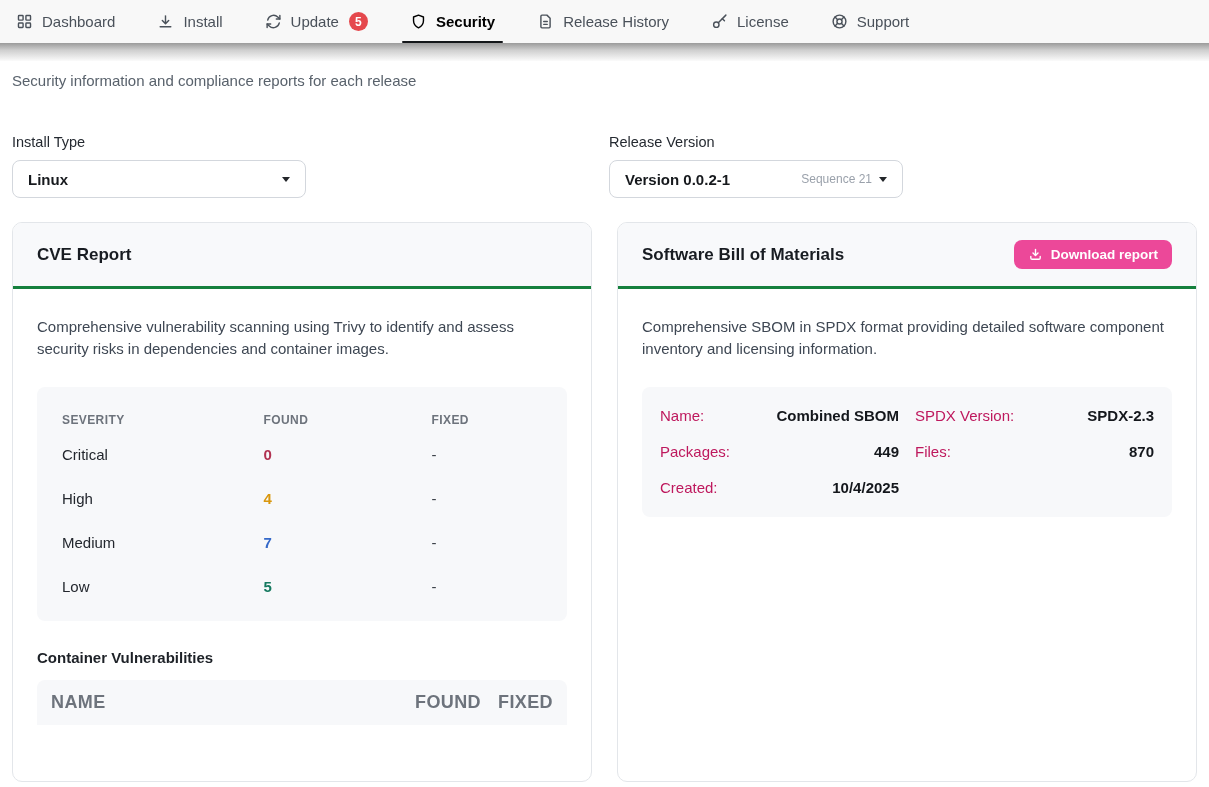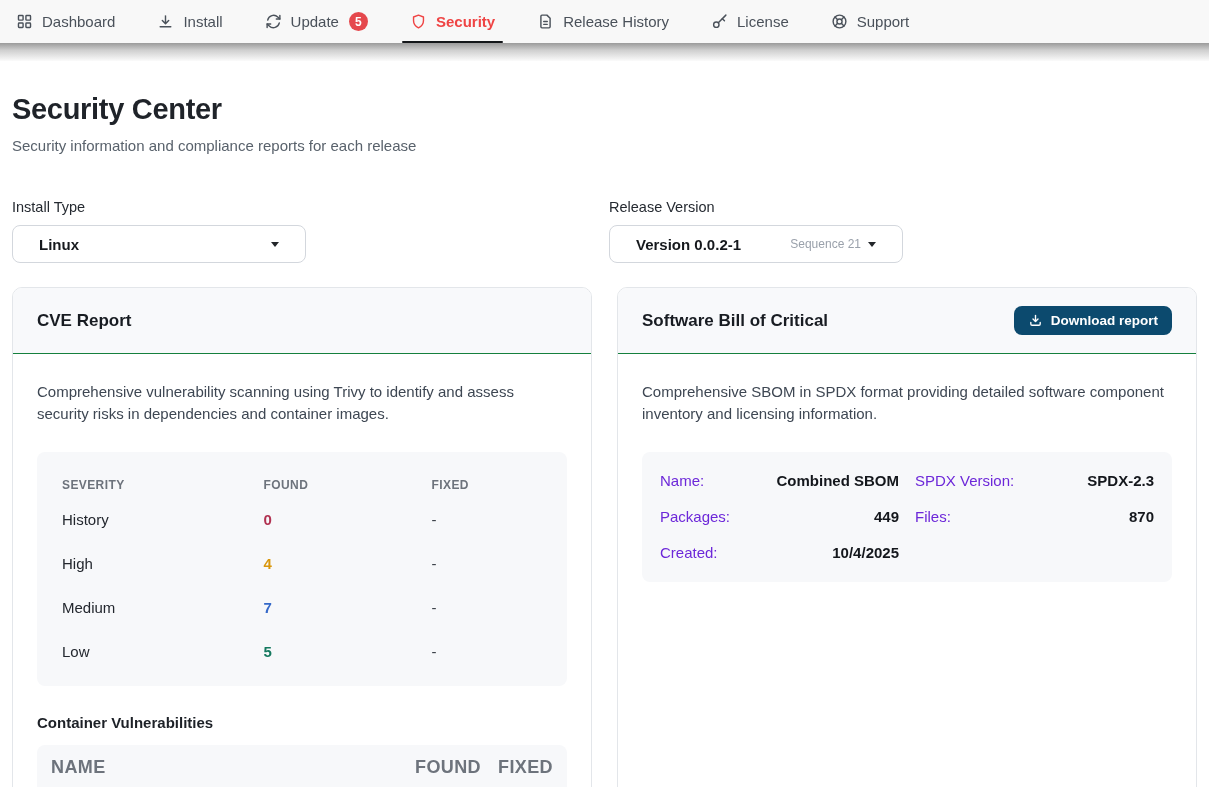--- a/index.html
+++ b/index.html
@@ -15,21 +15,21 @@
     display: flex; align-items: center;
     height: 43px; background: #f8f8f8;
     padding: 0 16px; gap: 42px;
   }
   .nav-item {
     position: relative; display: flex; align-items: center; gap: 9px;
     height: 100%; font-size: 15px; font-weight: 500; color: #4a515a;
     cursor: pointer; white-space: nowrap; justify-content: space-between;
   }
   .nav-item svg { flex: 0 0 auto; }
-  .nav-item.active { color: #ef4444; font-weight: 600; }
+  .nav-item.active { color: #000000; font-weight: 600; }
   .nav-item.active::after {
     content: ""; position: absolute; left: -8px; right: -8px; bottom: 0;
     height: 2.5px; background: #14171a; border-radius: 2px;
   }
   .badge {
     min-width: 19px; height: 19px; border-radius: 10px;
     color: #fff; font-size: 12px; font-weight: 700;
     display: flex; align-items: center; justify-content: center;
     padding: 0 6px; margin-left: 1px;
   }
@@ -44,39 +44,39 @@
   .page-title { margin-top: 32px; font-size: 29px; font-weight: 700; color: #1f2329; letter-spacing: -0.3px; }
   .page-subtitle { margin-top: 11px; font-size: 15px; color: #59626c; }
 
   
   .filters { display: grid; grid-template-columns: 1fr 1fr; gap: 9px; margin-top: 45px; }
   .filter-label { font-size: 14.5px; font-weight: 500; color: #252a31; margin-bottom: 10px; }
   .select {
     width: 50%; height: 38px; background: #fff;
     border: 1px solid #d3d7dd; border-radius: 8px;
     display: flex; align-items: center; justify-content: space-between;
-    padding: 0 26px; cursor: pointer;
+    padding: 0 15px; cursor: pointer;
   }
   .select-value { font-size: 15px; font-weight: 700; color: #16191d; }
   .select-right { display: flex; align-items: center; gap: 7px; }
   .select-meta { font-size: 12px; color: #9aa1ab; }
   .caret {
     width: 0; height: 0;
     border-left: 4.5px solid transparent; border-right: 4.5px solid transparent;
     border-top: 5px solid #23262a;
   }
 
   
   .cards { display: grid; grid-template-columns: 1fr 1fr; gap: 25px; margin-top: 24px; align-items: stretch; }
   .card {
     border: 1px solid #e3e6ea; border-radius: 10px; background: #fff;
     overflow: hidden; min-height: 560px;
   }
   .card-header {
-    background: #f8f9fb; border-bottom: 1px solid #15803d;
+    background: #f8f9fb; border-bottom: 3px solid #15803d;
     height: 66px; padding: 0 24px;
     display: flex; align-items: center; justify-content: space-between;
   }
   .card-title { font-size: 17px; font-weight: 700; color: #181c22; }
   .card-body { padding: 27px 24px; }
   .card-desc { font-size: 15px; line-height: 1.45; color: #3e4753; max-width: 532px; }
 
   .panel { background: #f7f8fa; border-radius: 8px; }
 
   
@@ -93,21 +93,21 @@
     margin-top: 14px; background: #f7f8fa; border-radius: 8px 8px 0 0;
     padding: 12px 14px; display: grid; grid-template-columns: 1fr 62px 56px;
     column-gap: 20px; font-size: 18px; font-weight: 700; color: #6d737c; letter-spacing: 0.4px;
   }
   .cv-header .right { text-align: right; }
 
   
   .sbom-panel { margin-top: 27px; padding: 11px 18px; }
   .sbom-row { display: grid; grid-template-columns: 1fr 1fr; column-gap: 16px; height: 36px; align-items: center; }
   .sbom-cell { display: flex; justify-content: space-between; align-items: center; gap: 12px; font-size: 15px; }
-  .sbom-label { color: #6d28d9; }
+  .sbom-label { color: #be185d; }
   .sbom-value { font-weight: 700; color: #14171c; text-align: right; white-space: nowrap; }
 
   .download-btn {
     display: flex; align-items: center; gap: 8px;
     border: none; border-radius: 8px; padding: 7px 14px;
     color: #fff; font-size: 13.5px; font-weight: 600;
     font-family: "Liberation Sans", sans-serif; cursor: pointer;
   }
 </style>
 </head>
@@ -195,21 +195,20 @@
     </span>
     <span>Support</span>
   </div>
 
 </nav>
 
 <div class="band"></div>
 
 <main class="content">
 
-  <h1 class="page-title">Security Center</h1>
   <div class="page-subtitle">Security information and compliance reports for each release</div>
 
   <section class="filters">
     <div>
       <div class="filter-label">Install Type</div>
       <div class="select">
         <span class="select-value">Linux</span>
         <span class="caret"></span>
       </div>
     </div>
@@ -235,21 +234,21 @@
         <p class="card-desc">Comprehensive vulnerability scanning using Trivy to identify and assess security risks in dependencies and container images.</p>
 
         <div class="panel severity-panel">
           <div class="sev-header">
             <span>SEVERITY</span>
             <span>FOUND</span>
             <span>FIXED</span>
           </div>
 
           <div class="sev-row">
-            <span class="sev-name">History</span>
+            <span class="sev-name">Critical</span>
             <span class="sev-found" style="color: rgb(177, 50, 81);">0</span>
             <span class="sev-fixed">-</span>
           </div>
           <div class="sev-row">
             <span class="sev-name">High</span>
             <span class="sev-found" style="color: rgb(217, 151, 13);">4</span>
             <span class="sev-fixed">-</span>
           </div>
           <div class="sev-row">
             <span class="sev-name">Medium</span>
@@ -268,22 +267,22 @@
         <div class="cv-header">
           <span>NAME</span>
           <span class="right">FOUND</span>
           <span class="right">FIXED</span>
         </div>
       </div>
     </div>
 
     <div class="card">
       <div class="card-header">
-        <span class="card-title">Software Bill of Critical</span>
-        <button class="download-btn" style="background-color: #0c4a6e; text-align: right;">
+        <span class="card-title">Software Bill of Materials</span>
+        <button class="download-btn" style="background-color: #ec4899; text-align: right;">
           <span style="display:flex">
             <svg width="15" height="15" viewBox="0 0 24 24" fill="none" stroke="#ffffff" stroke-width="2.2" stroke-linecap="round" stroke-linejoin="round">
                 <path d="M12 4v9"></path>
                 <path d="M8 9.5 12 13.5 16 9.5"></path>
                 <path d="M4.5 15v2.5A2 2 0 0 0 6.5 19.5h11a2 2 0 0 0 2-2V15"></path>
               </svg>
           </span>
           <span>Download report</span>
         </button>
       </div>

